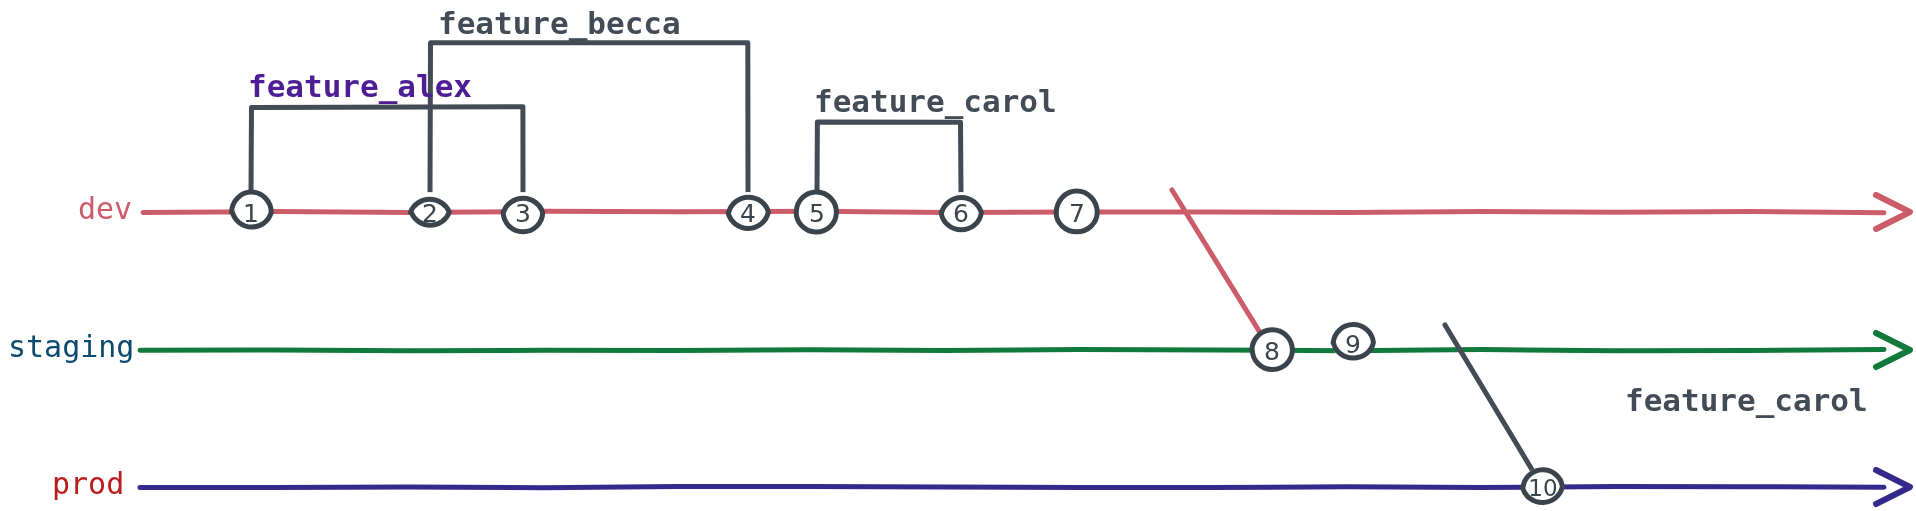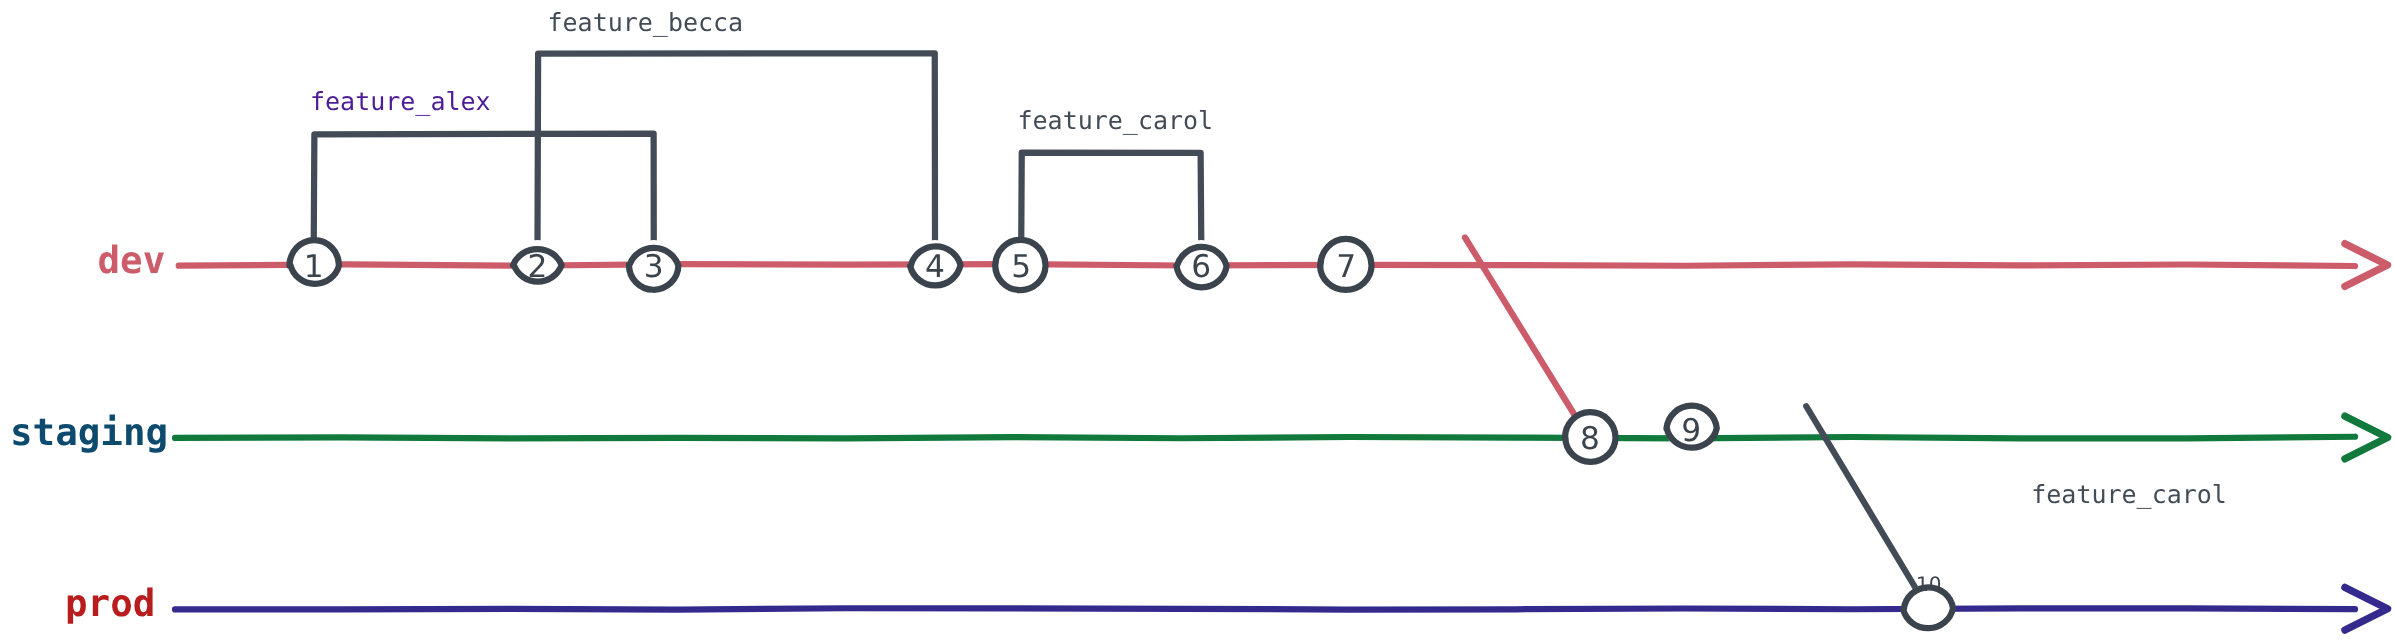--- a/index.html
+++ b/index.html
@@ -8,30 +8,30 @@
     width:1916px;height:511px;overflow:hidden;
     font-family:"DejaVu Sans Mono","Liberation Mono",monospace;
     -webkit-font-smoothing:antialiased;
   }
   #stage{position:relative;width:1916px;height:511px;background:#ffffff;}
   #canvas{position:absolute;left:0;top:0;width:1916px;height:511px;}
 
   .branch-label{
     position:absolute;
     font-family:"DejaVu Sans Mono","Liberation Mono",monospace;
-    font-weight:700;
+    font-weight:400;
     white-space:nowrap;
     line-height:1;
     letter-spacing:0px;
   }
   .feature-label{
     position:absolute;
     font-family:"DejaVu Sans Mono","Liberation Mono",monospace;
-    font-weight:400;
-    font-size:20px;
+    font-weight:700;
+    font-size:31px;
     color:#434c56;
     white-space:nowrap;
     line-height:1;
   }
   .commit-num{
     position:absolute;
     font-family:"DejaVu Sans","Liberation Sans",sans-serif;
     font-weight:400;
     font-size:25px;
     color:#3b444d;
@@ -99,16 +99,16 @@
       <div class="feature-label" style="left: 1625px; top: 385px; color: rgb(67, 76, 86);">feature_carol</div>
       <div class="commit-num" style="left: 251px; top: 213px;">1</div>
       <div class="commit-num" style="left: 430px; top: 213px;">2</div>
       <div class="commit-num" style="left: 523px; top: 213px;">3</div>
       <div class="commit-num" style="left: 748px; top: 213px;">4</div>
       <div class="commit-num" style="left: 817px; top: 213px;">5</div>
       <div class="commit-num" style="left: 961px; top: 213px;">6</div>
       <div class="commit-num" style="left: 1077px; top: 213px;">7</div>
       <div class="commit-num" style="left: 1272px; top: 351px;">8</div>
       <div class="commit-num" style="left: 1353px; top: 344px;">9</div>
-      <div class="commit-num" style="left: 1543px; top: 468px; font-size: 16px;">10</div>
+      <div class="commit-num" style="left: 1543px; top: 488px; font-size: 23px;">10</div>
     </div>
 
 </div>
 
 </body></html>

